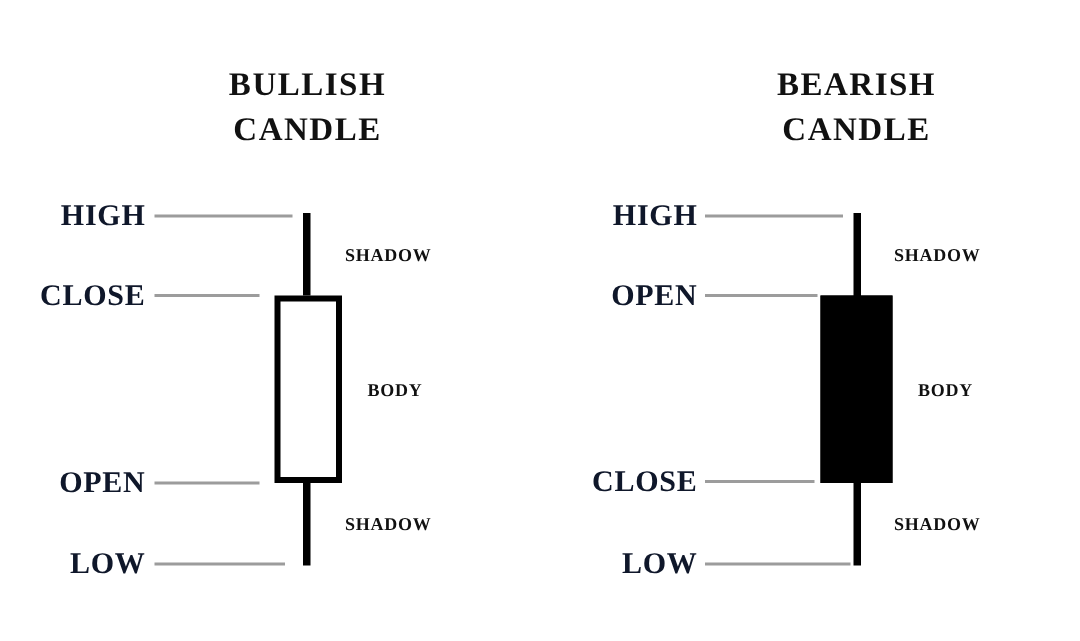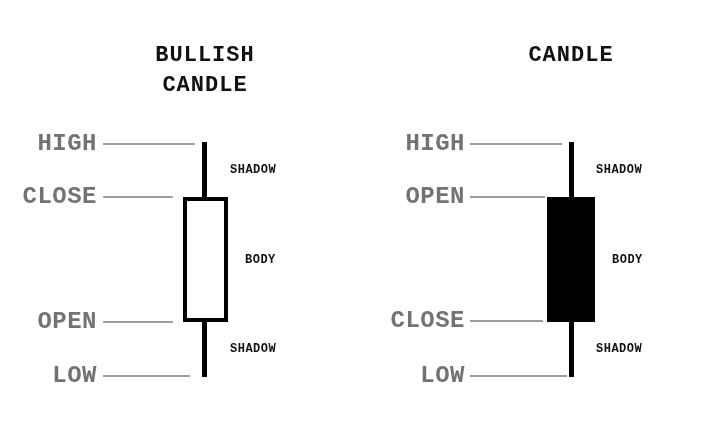--- a/index.html
+++ b/index.html
@@ -6,43 +6,43 @@
     margin: 0;
     padding: 0;
     background: #ffffff;
   }
   .canvas {
     position: relative;
     width: 664px;
     height: 427px;
     background: #ffffff;
     overflow: hidden;
-    font-family: Liberation Mono, monospace;
+    font-family: Liberation Serif, serif;
   }
   .title {
     position: absolute;
     width: 280px;
     text-align: center;
     font-size: 22px;
     font-weight: bold;
     line-height: 30px;
     letter-spacing: 1px;
     color: #111111;
   }
   .title span { display: block; }
   .price-label {
     position: absolute;
     width: 82px;
     height: 20px;
     line-height: 20px;
     text-align: right;
-    font-size: 24px;
+    font-size: 20px;
     font-weight: bold;
     letter-spacing: 0.5px;
-    color: #737373;
+    color: #0f172a;
     white-space: nowrap;
   }
   .part-label {
     position: absolute;
     height: 20px;
     line-height: 20px;
     text-align: left;
     font-size: 12px;
     font-weight: bold;
     letter-spacing: 0.5px;
@@ -103,20 +103,21 @@
 
     <div class="part-label" style="left:230px; top:160px;">SHADOW</div>
     <div class="part-label" style="left:245px; top:250px;">BODY</div>
     <div class="part-label" style="left:230px; top:339px;">SHADOW</div>
 
   </section>
 
   <section>
 
     <div class="title" style="left:431px; top:41px;">
+      <span>BEARISH</span>
       <span>CANDLE</span>
     </div>
 
     <div class="price-label" style="left:383px; top:134px;">HIGH</div>
     <div class="price-label" style="left:383px; top:187px;">OPEN</div>
     <div class="price-label" style="left:383px; top:311px;">CLOSE</div>
     <div class="price-label" style="left:383px; top:366px;">LOW</div>
 
     <div class="conn-line" style="left:470px; top:143px; width:92px;"></div>
     <div class="conn-line" style="left:470px; top:196px; width:75px;"></div>

